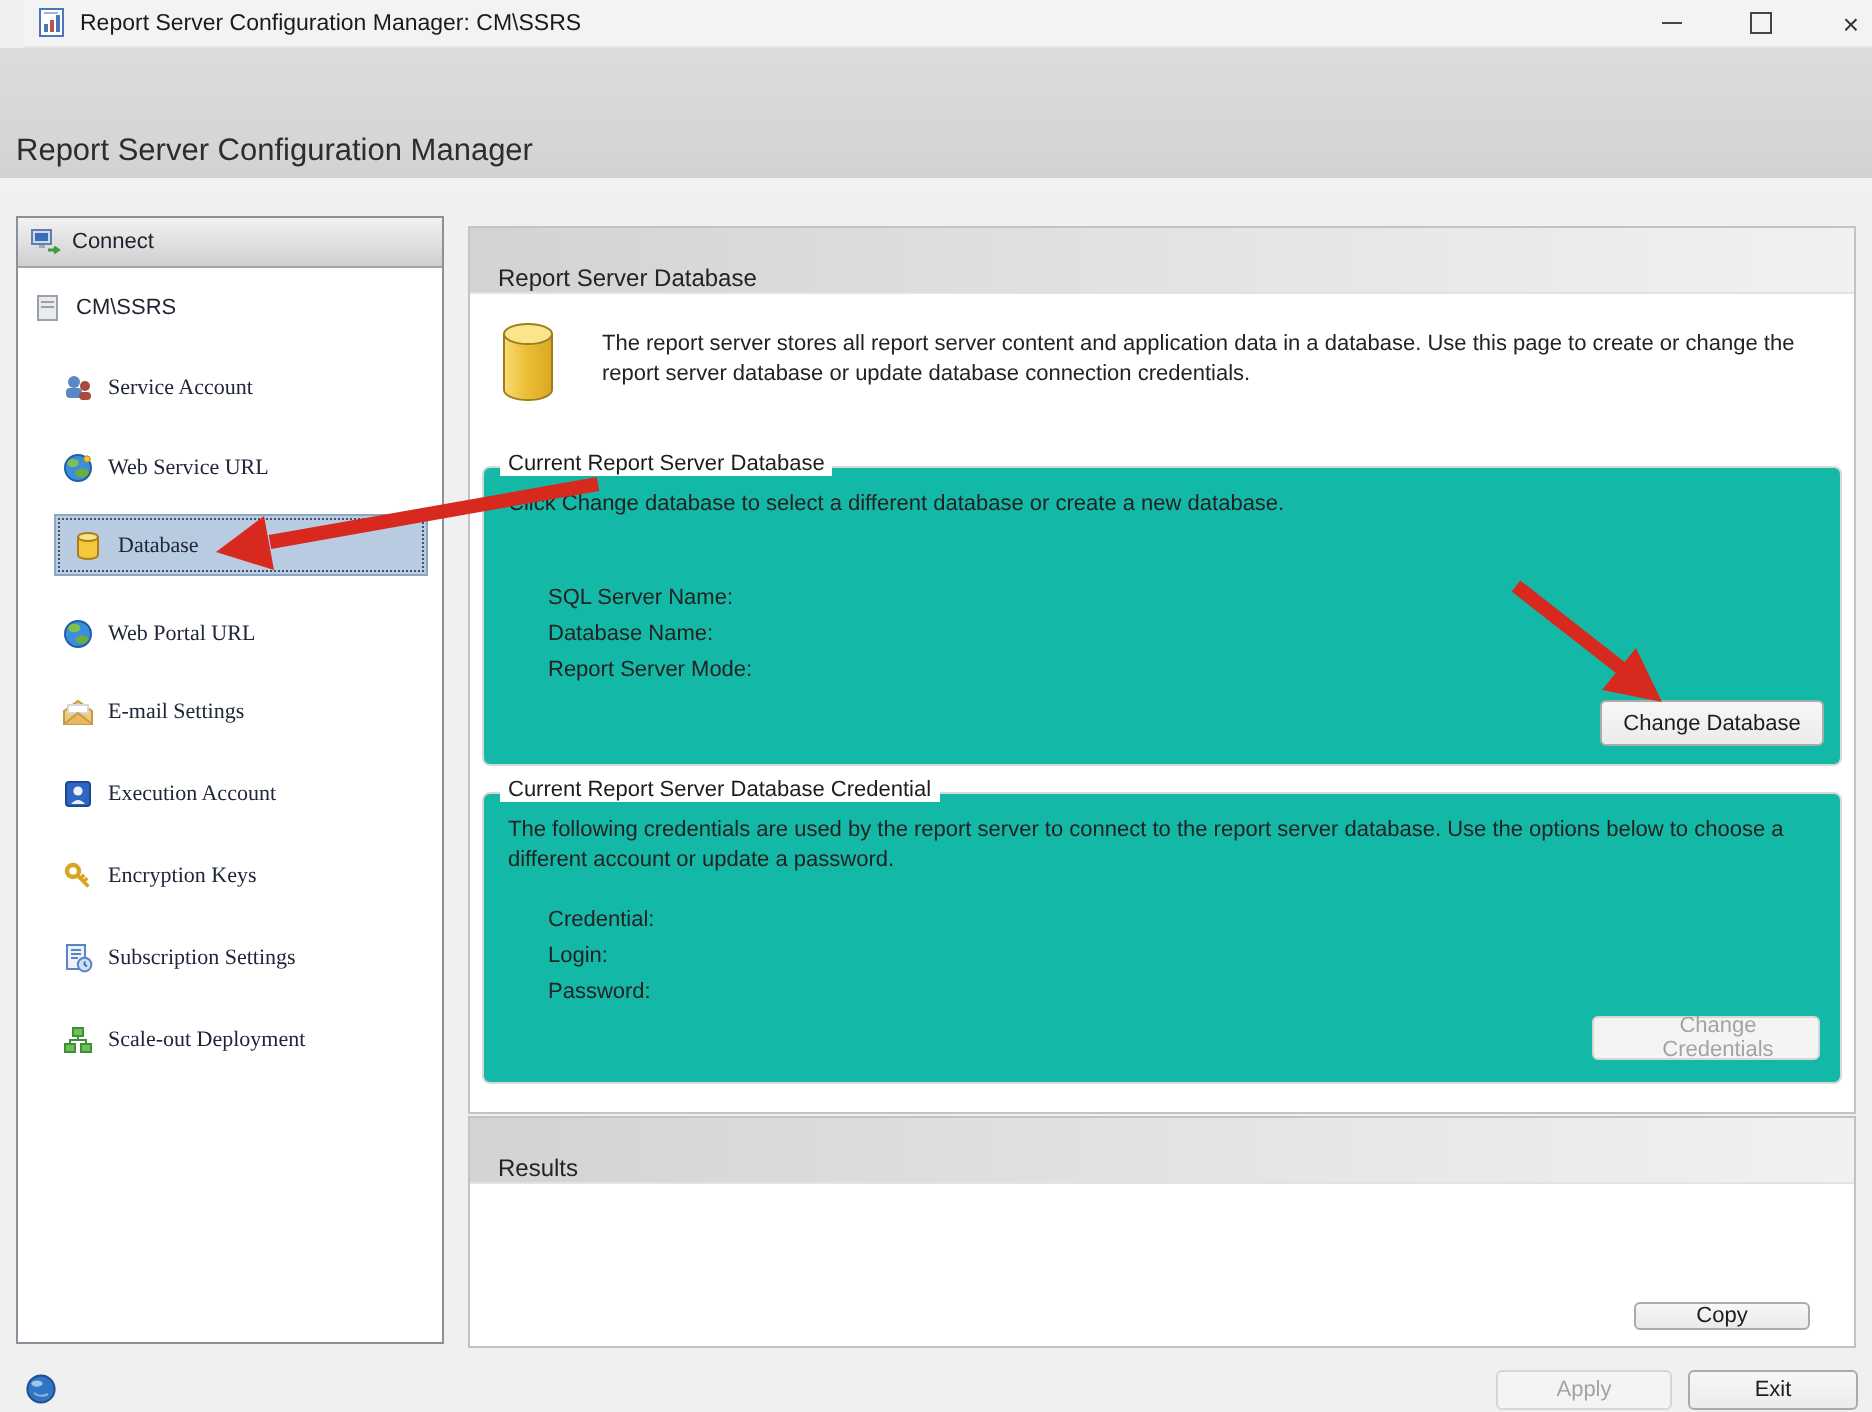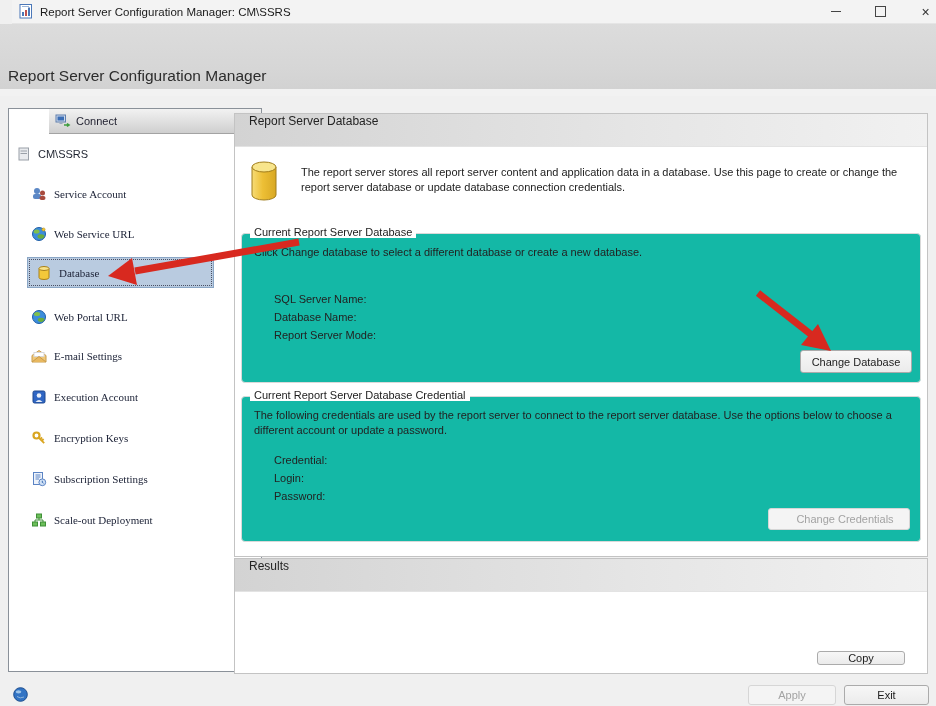--- a/index.html
+++ b/index.html
@@ -20,53 +20,53 @@
   .min-glyph{display:block;width:10px;height:1px;background:#444;}
   .max-glyph{display:block;width:9px;height:9px;border:1px solid #444;background:transparent;}
   .close-glyph{font-size:14px;line-height:1;color:#333;}
   
   .banner{position:absolute;left:0;top:24px;width:936px;height:65px;
     background:linear-gradient(180deg,#dcdcdc 0%,#d6d6d6 70%,#d2d2d2 100%);
     border-bottom:7px solid #f2f2f2;}
   .banner-title{position:absolute;left:8px;bottom:4px;font-size:15.5px;color:#2d2d2d;}
   
   .sidebar{position:absolute;left:8px;top:108px;width:212px;height:562px;background:#fff;
-    border:1px solid #8a9199;padding-left:40px;}
+    border:1px solid #8a9199;}
   .sidebar-header{height:24px;background:linear-gradient(180deg,#f2f2f2,#cfcfcf);
     border-bottom:1px solid #a3a3a3;display:flex;align-items:center;gap:5px;padding-left:6px;color:#1f1f2e;}
   .server-row{position:absolute;left:7px;top:38px;display:flex;align-items:center;gap:6px;color:#1f2430;}
   .nav-item{position:absolute;left:22px;height:22px;display:flex;align-items:center;gap:7px;
     color:#20263a;cursor:default;font-family:Liberation Serif, serif;}
   .nav-item.selected{left:18px;width:177px;height:29px;background:var(--selection,#b9cbe0);
     border:1px solid #8aa6c5;outline:1px dotted #4a5064;outline-offset:-3px;padding-left:8px;}
   .ic{display:flex;width:16px;justify-content:center;}
   
   .panel{position:absolute;background:#fff;border:1px solid #c3c3c3;}
   .panel-header{height:32px;background:linear-gradient(90deg,#d3d3d3 0%,#e6e6e6 60%,#f1f1f1 100%);
-    border-bottom:1px solid #e3e3e3;display:flex;align-items:flex-start;padding-left:14px;
+    border-bottom:1px solid #e3e3e3;display:flex;align-items:flex-end;padding-left:14px;
     font-size:12px;color:#232323;}
   .main-panel{left:234px;top:113px;width:692px;height:442px;}
   .results-panel{left:234px;top:558px;width:692px;height:114px;}
   .intro-icon{position:absolute;left:14px;top:46px;}
   .intro-text{position:absolute;left:66px;top:51px;width:600px;line-height:15px;color:#222;}
   .groupbox{position:absolute;left:6px;width:678px;border:1px solid #d9d9d9;border-radius:4px;background:#14b8a6;}
   .group1{top:119px;height:148px;}
   .group2{top:282px;height:144px;}
   .legend{position:absolute;top:-8px;left:8px;background:#fff;padding:0 4px;color:#1c1c1c;}
   .group-desc{position:absolute;left:12px;top:11px;width:650px;line-height:15px;color:#222;}
   .field-list{position:absolute;left:32px;line-height:18px;color:#222;}
   .group1 .field-list{top:56px;}
   .group2 .field-list{top:54px;}
   
   .btn{position:absolute;display:flex;align-items:center;justify-content:center;
     font-size:11px;color:#1c1c1c;background:linear-gradient(#f7f7f7,#ebebeb);
     border:1px solid #ababab;border-radius:3px;cursor:default;}
   .btn.disabled{color:#a3a3a3;border-color:#d6d6d6;background:#f4f4f4;}
   .change-db-btn{right:8px;bottom:9px;width:112px;height:23px;}
-  .change-cred-btn{right:10px;bottom:11px;width:142px;height:22px;padding-left:18px;}
+  .change-cred-btn{right:10px;bottom:11px;width:114px;height:22px;padding-left:18px;}
   .copy-btn{right:22px;bottom:8px;width:88px;height:14px;text-align:right;}
   .apply-btn{left:748px;top:685px;width:88px;height:20px;}
   .exit-btn{left:844px;top:685px;width:85px;height:20px;}
   .help-btn{position:absolute;left:13px;top:687px;display:flex;}
   
   .arrows{position:absolute;left:0;top:0;pointer-events:none;z-index:40;}
 </style>
 </head>
 <body>
 

